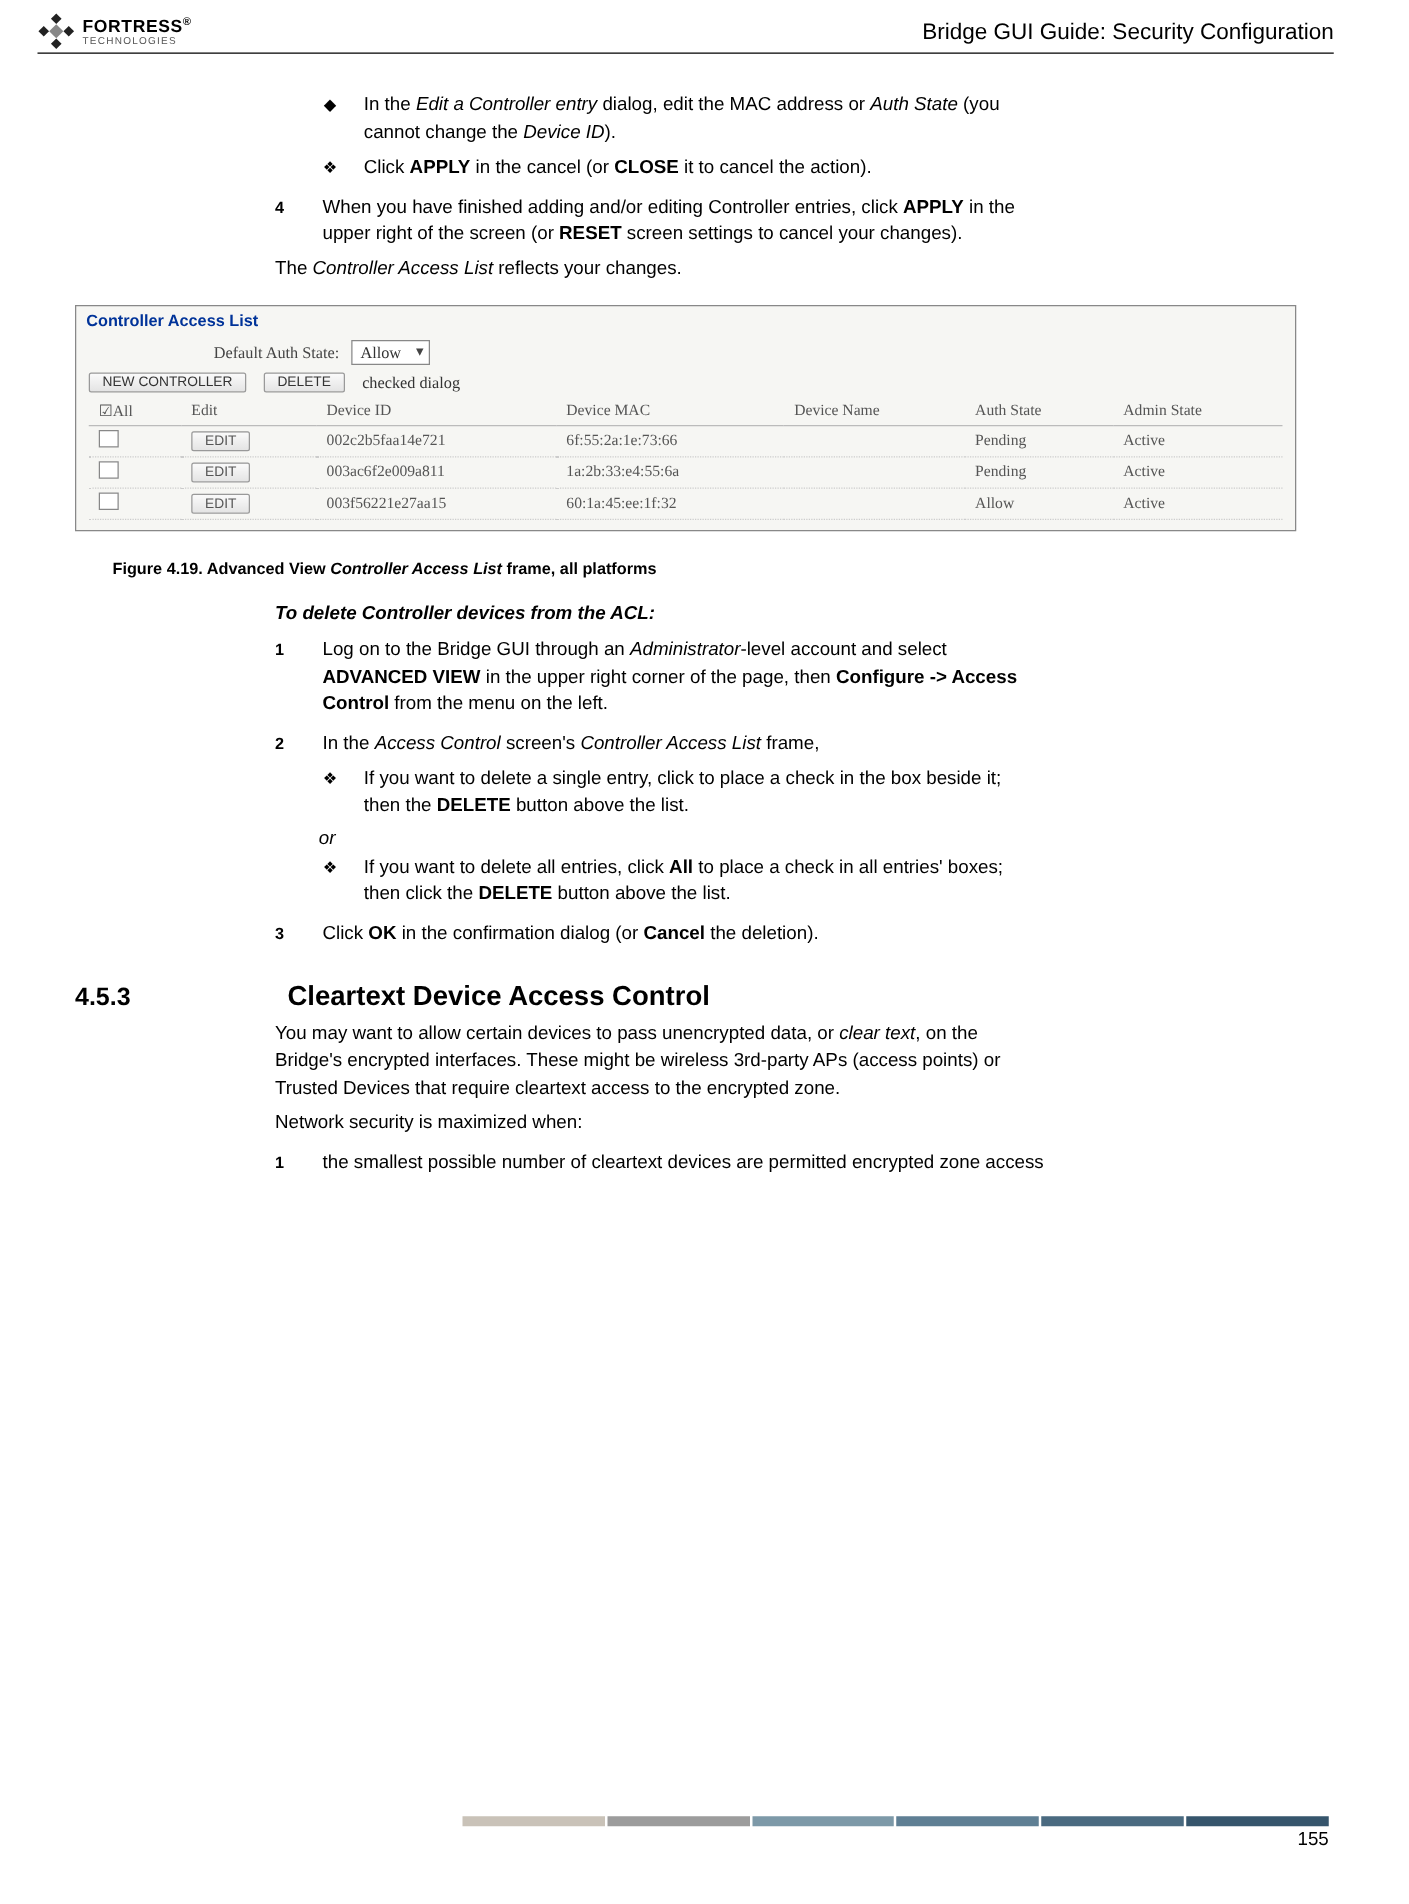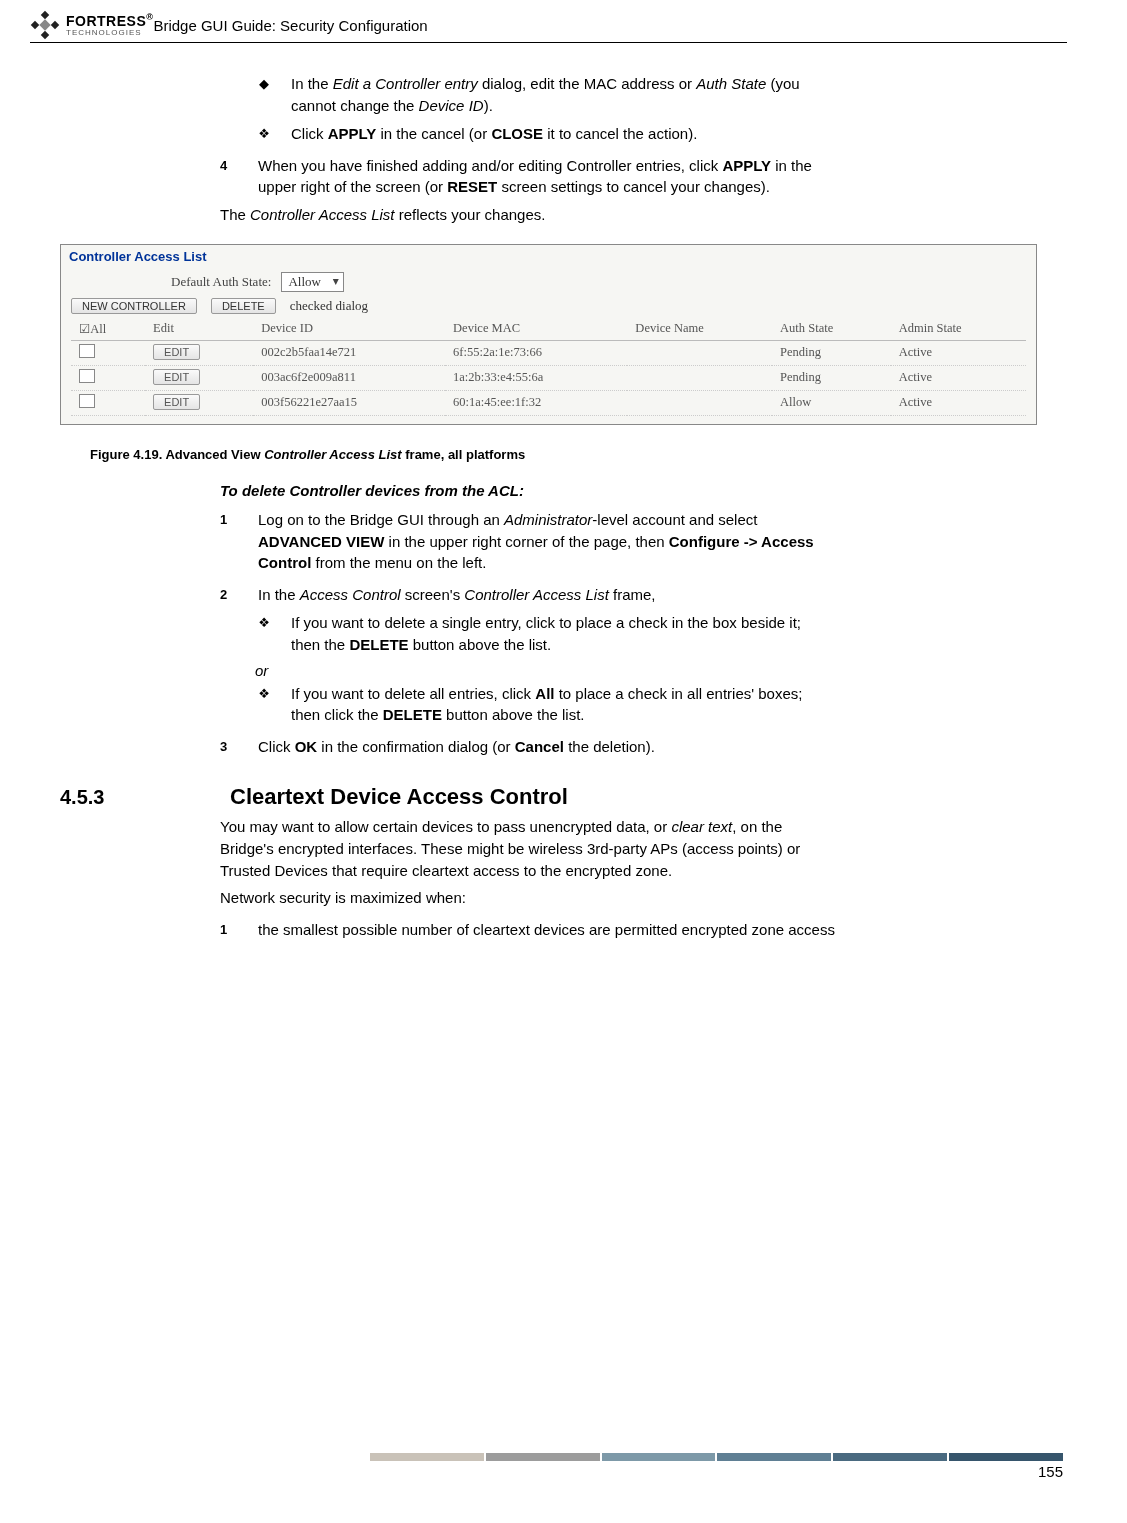--- a/index.html
+++ b/index.html
@@ -12,21 +12,21 @@
     width: 1127px;
   }
   .page {
     padding: 10px 60px 20px 30px;
     position: relative;
     min-height: 1460px;
   }
   .header-row {
     display: flex;
     align-items: center;
-    justify-content: flex-start;
+    justify-content: space-between;
     border-bottom: 1.5px solid #000;
     padding-bottom: 2px;
     margin-bottom: 30px;
   }
   .logo-block {
     display: flex;
     align-items: center;
     gap: 6px;
   }
   .logo-icon svg { display:block; }
@@ -35,21 +35,21 @@
     font-size: 14px;
     letter-spacing: 0.5px;
     line-height: 1;
   }
   .logo-sub {
     font-size: 8px;
     letter-spacing: 1px;
     color: #555;
   }
   .header-title {
-    font-size: 15px;
+    font-size: 18px;
   }
   .content {
     margin-left: 170px;
     max-width: 620px;
   }
   .content-wide {
     margin-left: 170px;
     max-width: 640px;
   }
   .sub-bullets { margin-left: 55px; }

